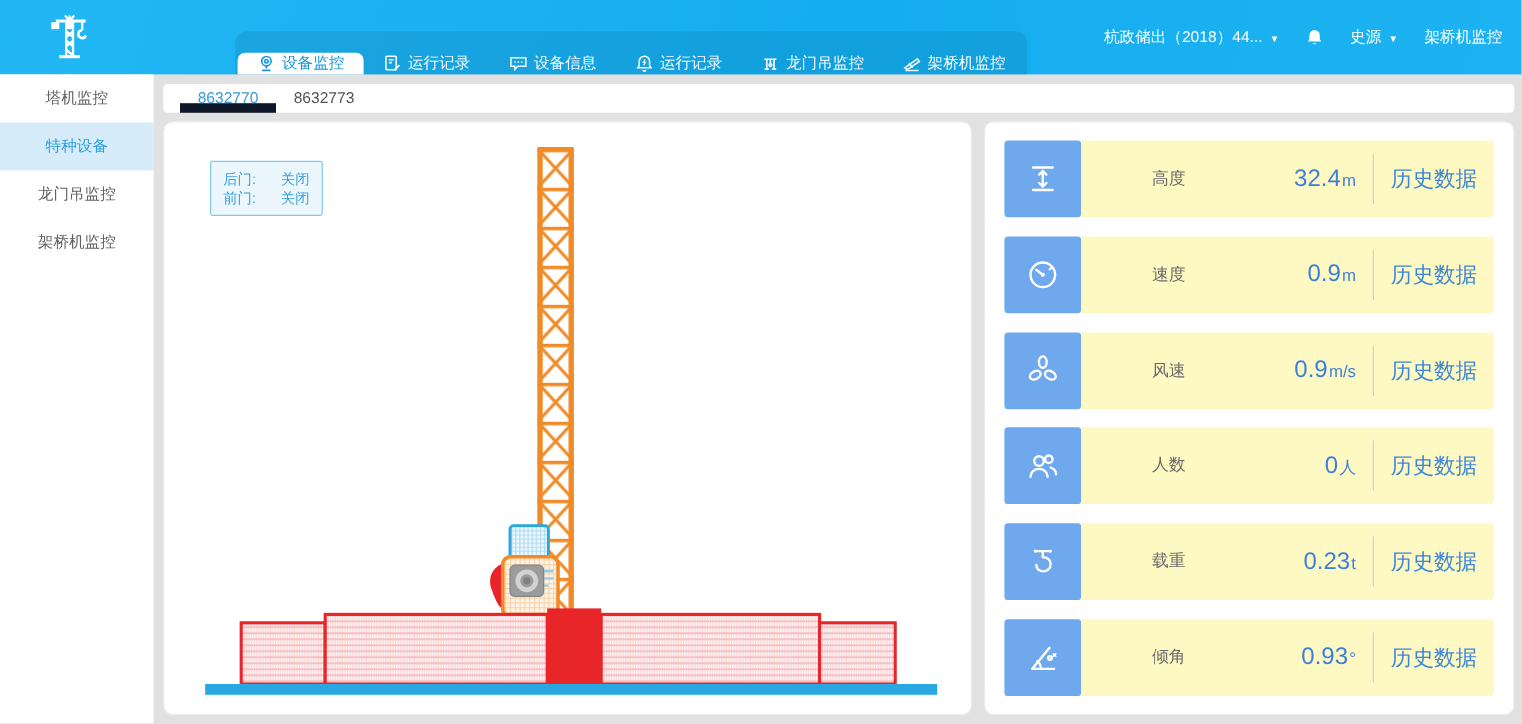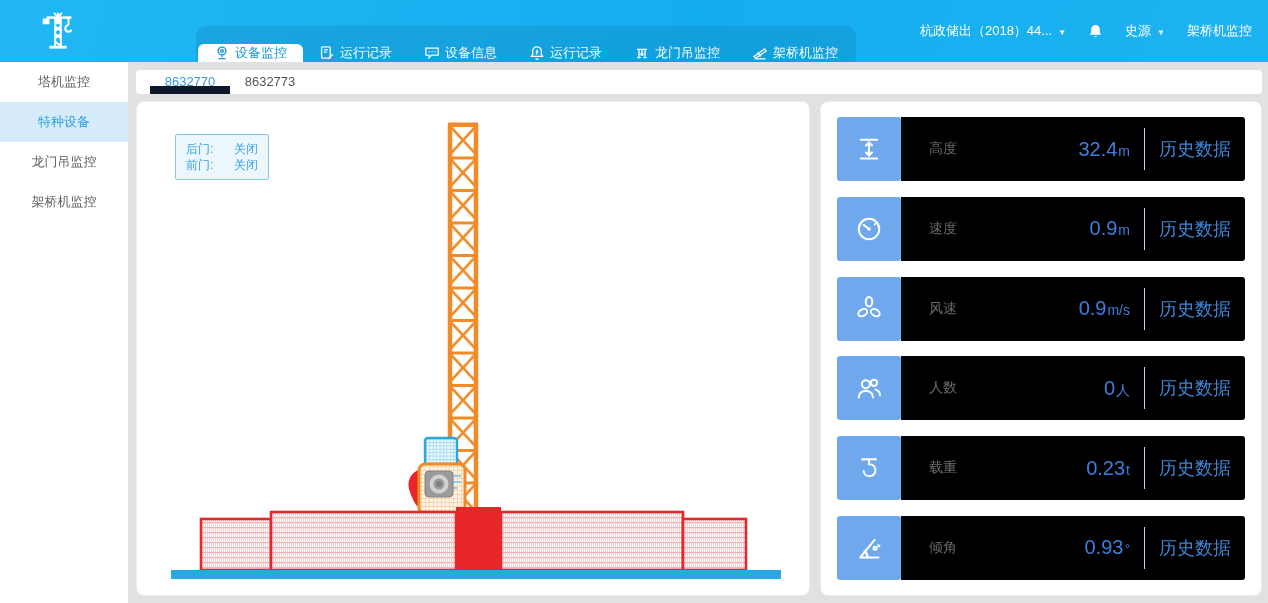--- a/index.html
+++ b/index.html
@@ -43,21 +43,21 @@
   .door-box { position:absolute; left:38px; top:32px; width:94px; padding:6px 10px;
     border:1px solid #7fc9ef; border-radius:2px; background:#ecf7fd; z-index:2; }
   .door-row { display:flex; justify-content:space-between; font-size:12px; color:#3aa0dc; line-height:16px; }
 
   .scene-svg { position:absolute; left:0; top:0; }
 
   
   .metric-row { display:flex; height:64px; }
   .metric-icon { width:64px; height:64px; background:#6fa8ed; border-radius:3px;
     display:flex; align-items:center; justify-content:center; flex:0 0 auto; }
-  .metric-body { flex:1; background:#000000; border-radius:0 3px 3px 0; display:flex; align-items:center; }
+  .metric-body { flex:1; background:#fef9c3; border-radius:0 3px 3px 0; display:flex; align-items:center;padding-left:31px; }
   .metric-label { font-size:14px; color:#6a6a6a; margin-left:28px; }
   .metric-value { margin-left:auto; color:#3c7edb; white-space:nowrap; }
   .metric-value .num { font-size:20px; }
   .metric-value .unit { font-size:14px; margin-left:1px; }
   .metric-div { width:1px; height:42px; background:#bcd5f1; margin-left:14px; }
   .metric-action { width:100px; text-align:center; font-size:18px; color:#3f86d6; cursor:pointer; flex:0 0 auto; }
 </style>
 </head>
 <body>
 

